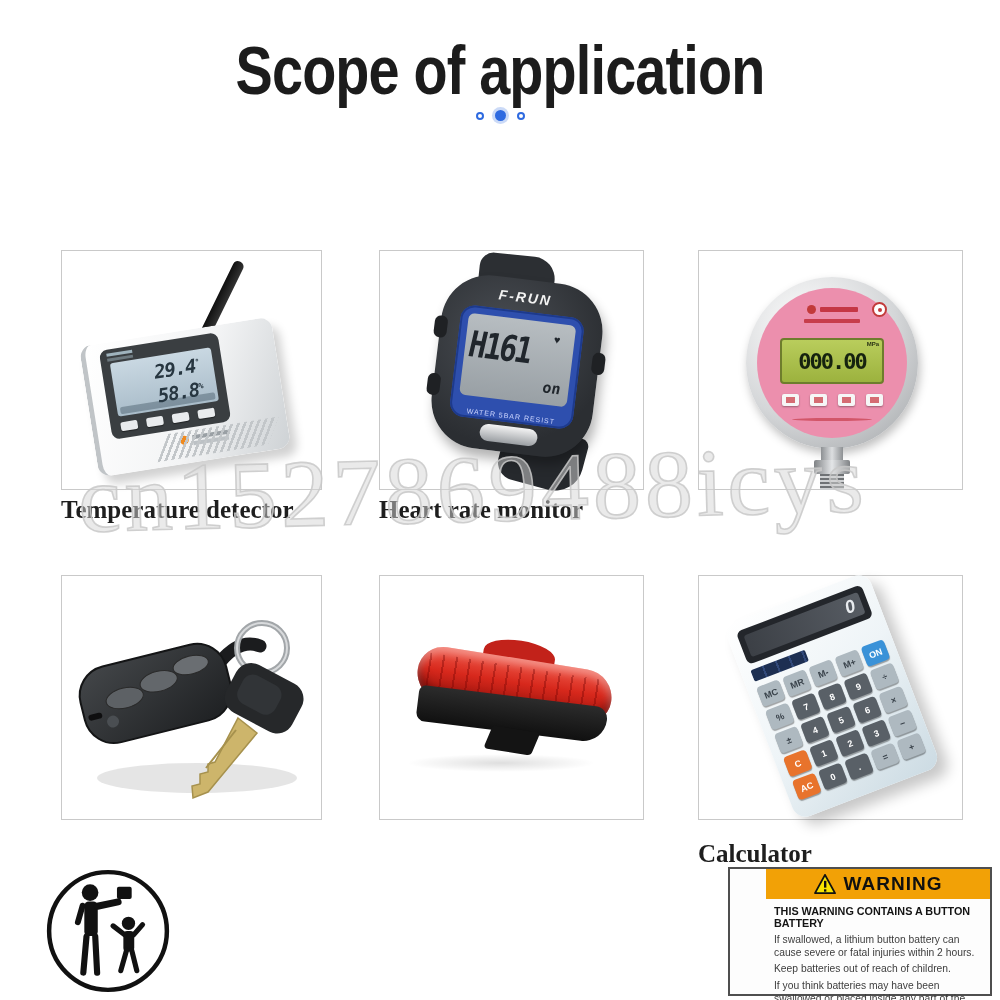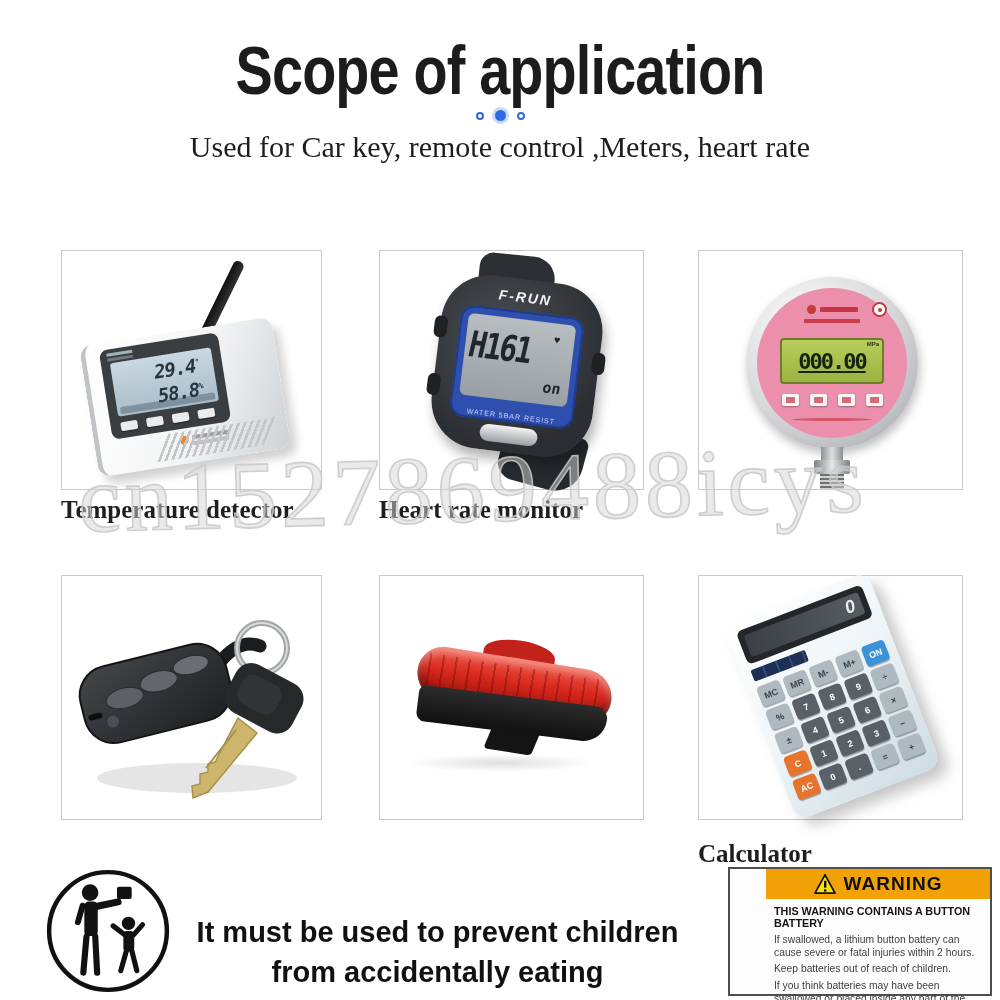--- a/index.html
+++ b/index.html
@@ -88,21 +88,21 @@
   .g-face { position:absolute; left:11px; top:11px; width:150px; height:150px; border-radius:50%; background:#ec8fad; }
   .g-logo { position:absolute; top:17px; left:0; width:100%; display:flex; justify-content:center; align-items:center; gap:4px; }
   .g-logodot { width:9px; height:9px; border-radius:50%; background:#c23a3a; }
   .g-logobar { width:38px; height:5px; background:rgba(190,40,50,0.85); border-radius:1px; }
   .g-logobar2 { position:absolute; top:31px; left:47px; width:56px; height:4px; background:rgba(190,40,50,0.8); border-radius:1px; }
   .g-seal { position:absolute; right:20px; top:14px; width:15px; height:15px; border:2px solid #c23a3a; border-radius:50%; background:#fff; }
   .g-seal::after { content:""; position:absolute; left:3.5px; top:3.5px; width:4px; height:4px; border-radius:50%; background:#c23a3a; }
   .g-lcd { position:absolute; left:23px; top:50px; width:104px; height:46px; border:2px solid #6e7d2c; border-radius:4px;
     background:linear-gradient(180deg,#b9cd5c,#9cb23e); }
   .g-val { position:absolute; left:0; top:9px; width:100%; text-align:center; font-family:"DejaVu Sans Mono", monospace;
-    font-weight:700; font-size:22px; color:#16230f; letter-spacing:-2px;text-decoration:underline; }
+    font-weight:700; font-size:22px; color:#16230f; letter-spacing:-2px; }
   .g-unit { position:absolute; right:3px; top:1px; font-size:6px; color:#2c3516; font-weight:700; }
   .g-btns { position:absolute; left:0; top:106px; width:100%; display:flex; justify-content:center; gap:11px; }
   .g-btn { position:relative; width:17px; height:12px; background:#f6f6f6; border-radius:2px; box-shadow:0 1px 2px rgba(0,0,0,0.35); }
   .g-btn::after { content:""; position:absolute; inset:3px 4px; background:rgba(200,50,60,0.7); }
   .g-foot { position:absolute; bottom:17px; left:35px; width:80px; height:3px; background:rgba(190,40,50,0.55); border-radius:50%; }
   .g-neck { position:absolute; left:122px; top:196px; width:22px; height:13px; background:linear-gradient(90deg,#8d9093,#dcdee0,#8d9093); }
   .g-hex { position:absolute; left:115px; top:209px; width:36px; height:14px; border-radius:2px; background:linear-gradient(90deg,#7f8285,#e4e6e8,#7f8285); }
   .g-thread { position:absolute; left:121px; top:223px; width:24px; height:16px; background:repeating-linear-gradient(180deg,#6f7275 0 2px,#cfd1d3 2px 4px); }
 
   
@@ -150,21 +150,20 @@
 
 <div id="page">
 
   <div class="title">Scope of application</div>
   <div class="dots">
     <span class="dot"></span>
     <span class="dot active"></span>
     <span class="dot"></span>
   </div>
   <div class="subtitle">
-    <div>Used for Car key, remote control ,Meters, heart rate</div>
   </div>
 
   <div class="watermark">cn1527869488icys</div>
 
   <div class="pbox" style="left:61px; top:250px; width:261px; height:240px;">
     <div class="td-ant"></div>
     <div class="td-antbase"></div>
     <div class="td-body">
       <div class="td-panel">
         <div class="td-model"></div>
@@ -328,24 +327,20 @@
         <rect x="62" y="50" width="8.5" height="16" rx="3"></rect>
       </g>
       <g stroke="#111" stroke-width="4" stroke-linecap="round" fill="none">
         <line x1="63" y1="53" x2="54" y2="46"></line>
         <line x1="70" y1="53" x2="77" y2="45"></line>
         <line x1="64.5" y1="65" x2="60" y2="81"></line>
         <line x1="68.5" y1="65" x2="72.5" y2="81"></line>
       </g>
     </svg>
   </div>
-  <div class="safety-note">
-    <div>It must be used to prevent children</div>
-    <div>from accidentally eating</div>
-  </div>
 
   <div class="warnbox">
     <div class="warn-head">
       <svg width="22" height="20" viewBox="0 0 24 22">
         <path d="M12 1 L23 21 H1 Z" fill="#f7e400" stroke="#111" stroke-width="2" stroke-linejoin="round"></path>
         <rect x="10.9" y="7.5" width="2.6" height="7.5" fill="#111"></rect>
         <rect x="10.9" y="16.8" width="2.6" height="2.6" fill="#111"></rect>
       </svg>
       <span class="warn-title">WARNING</span>
     </div>

